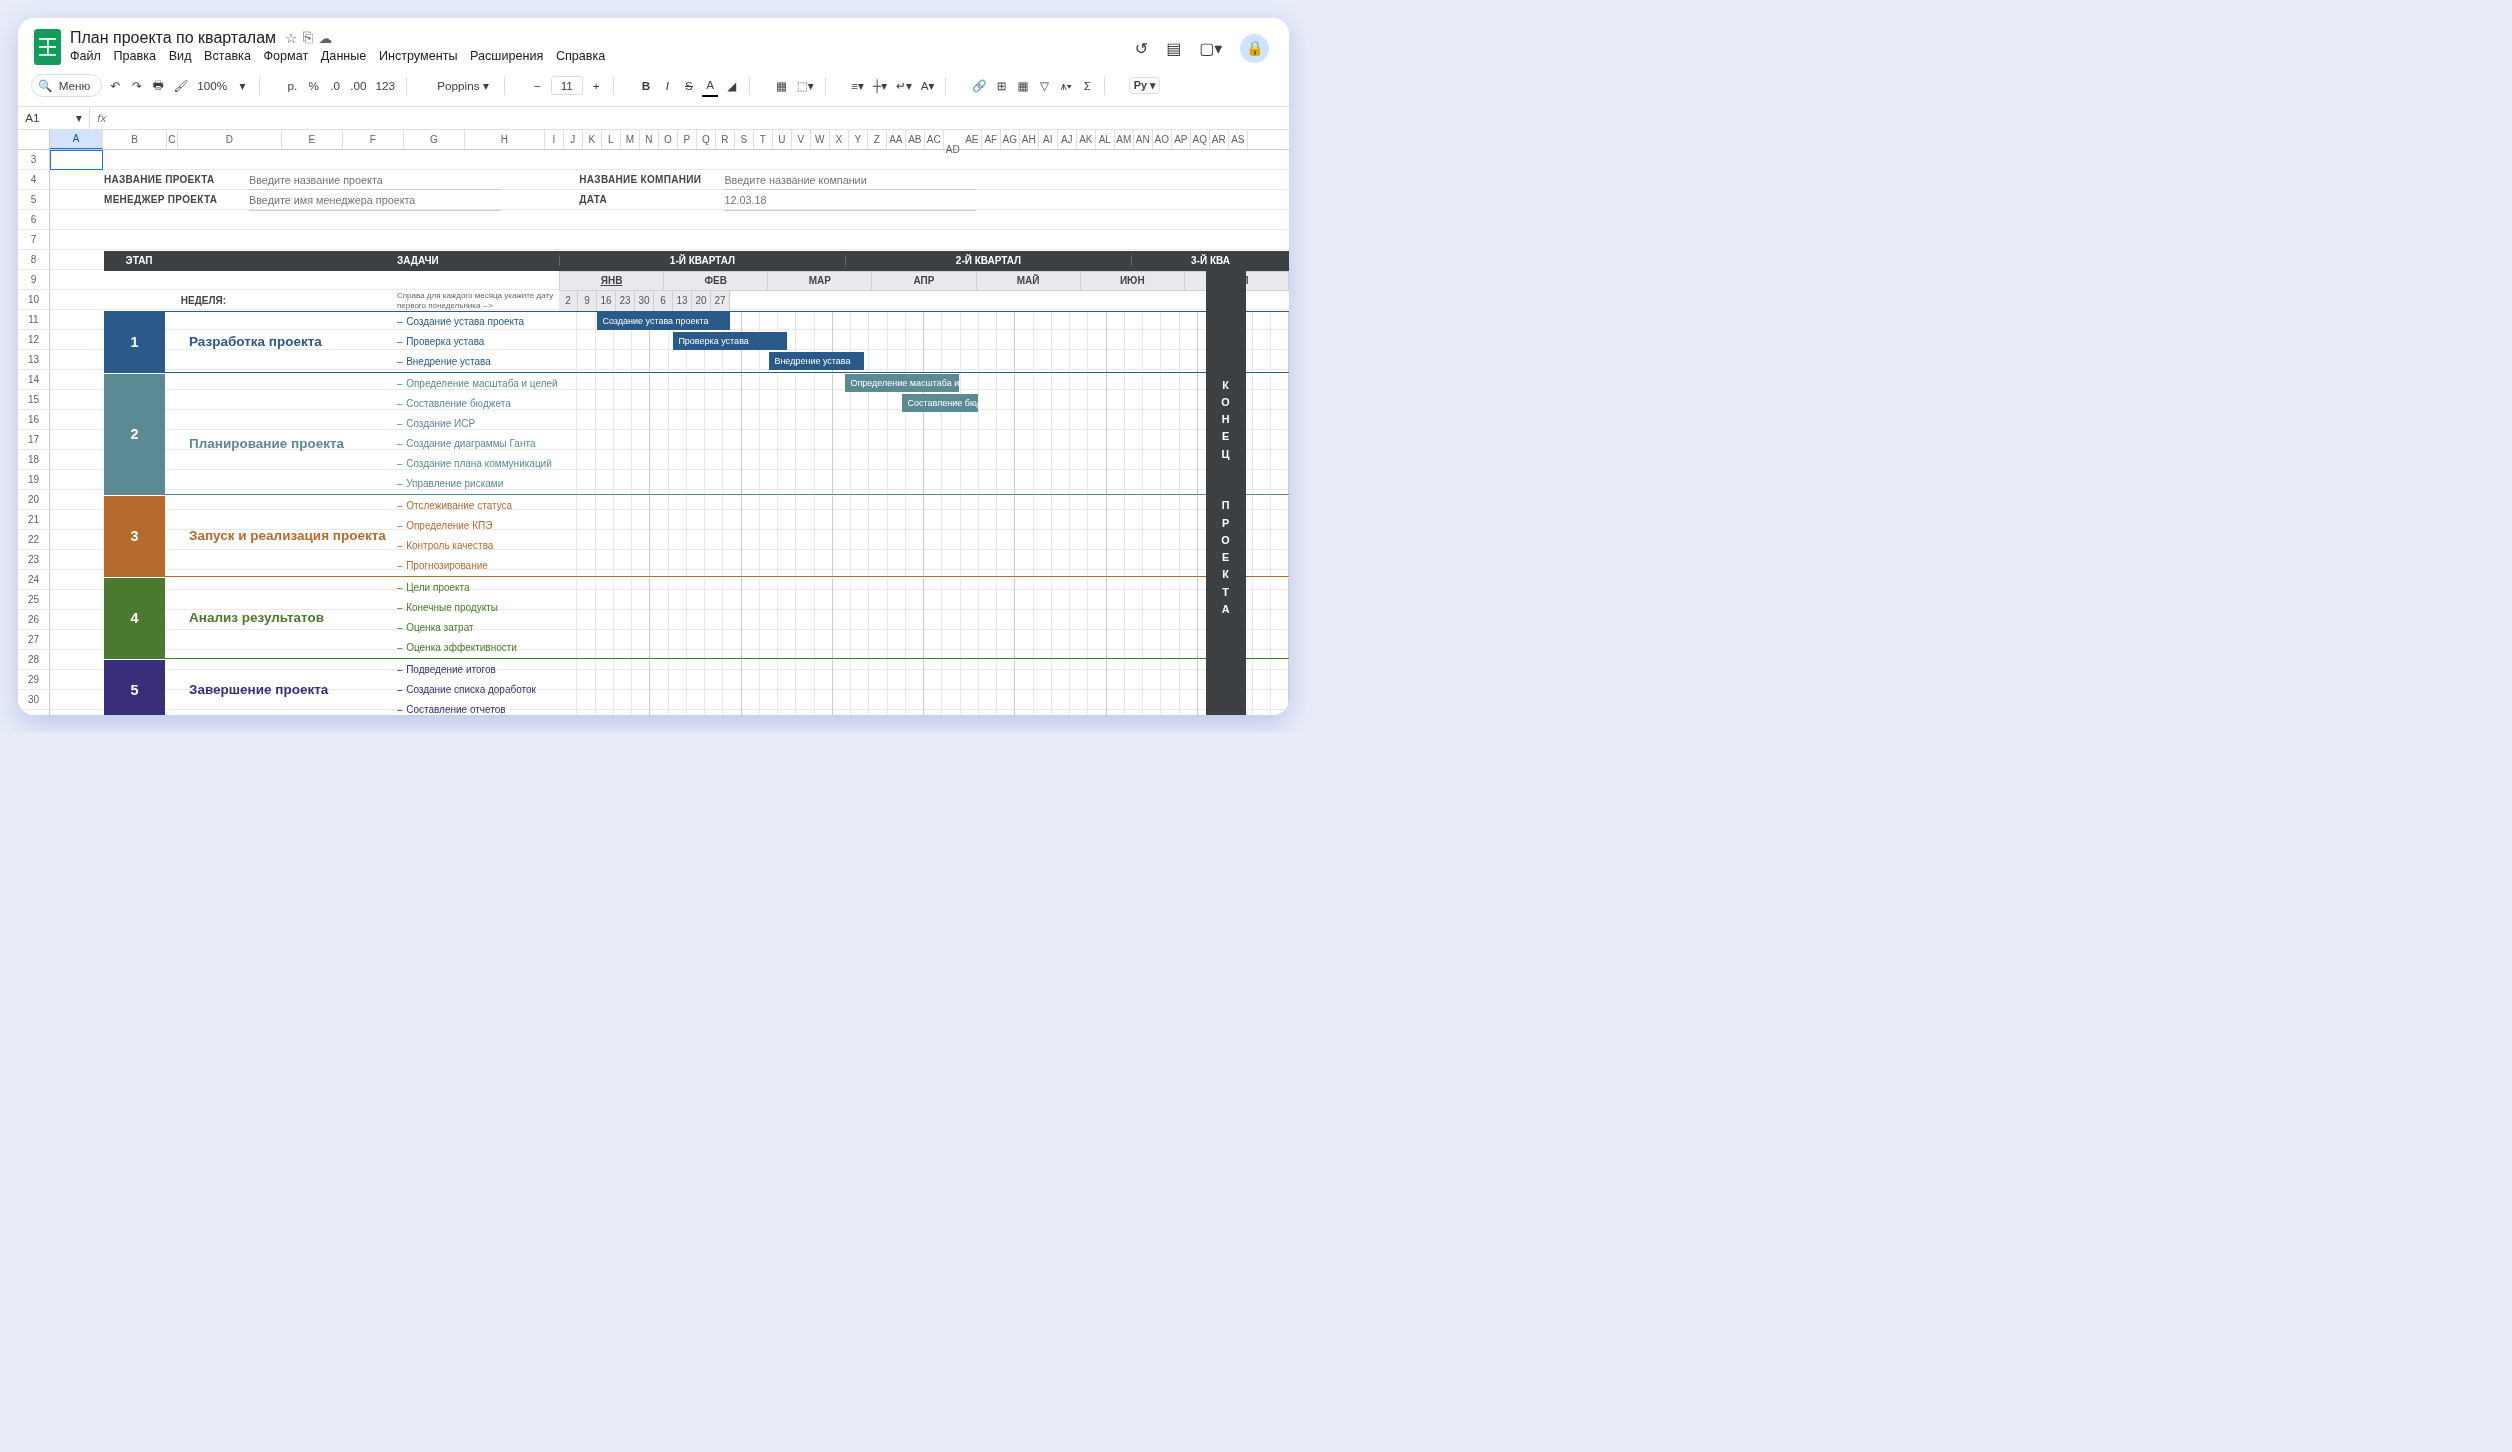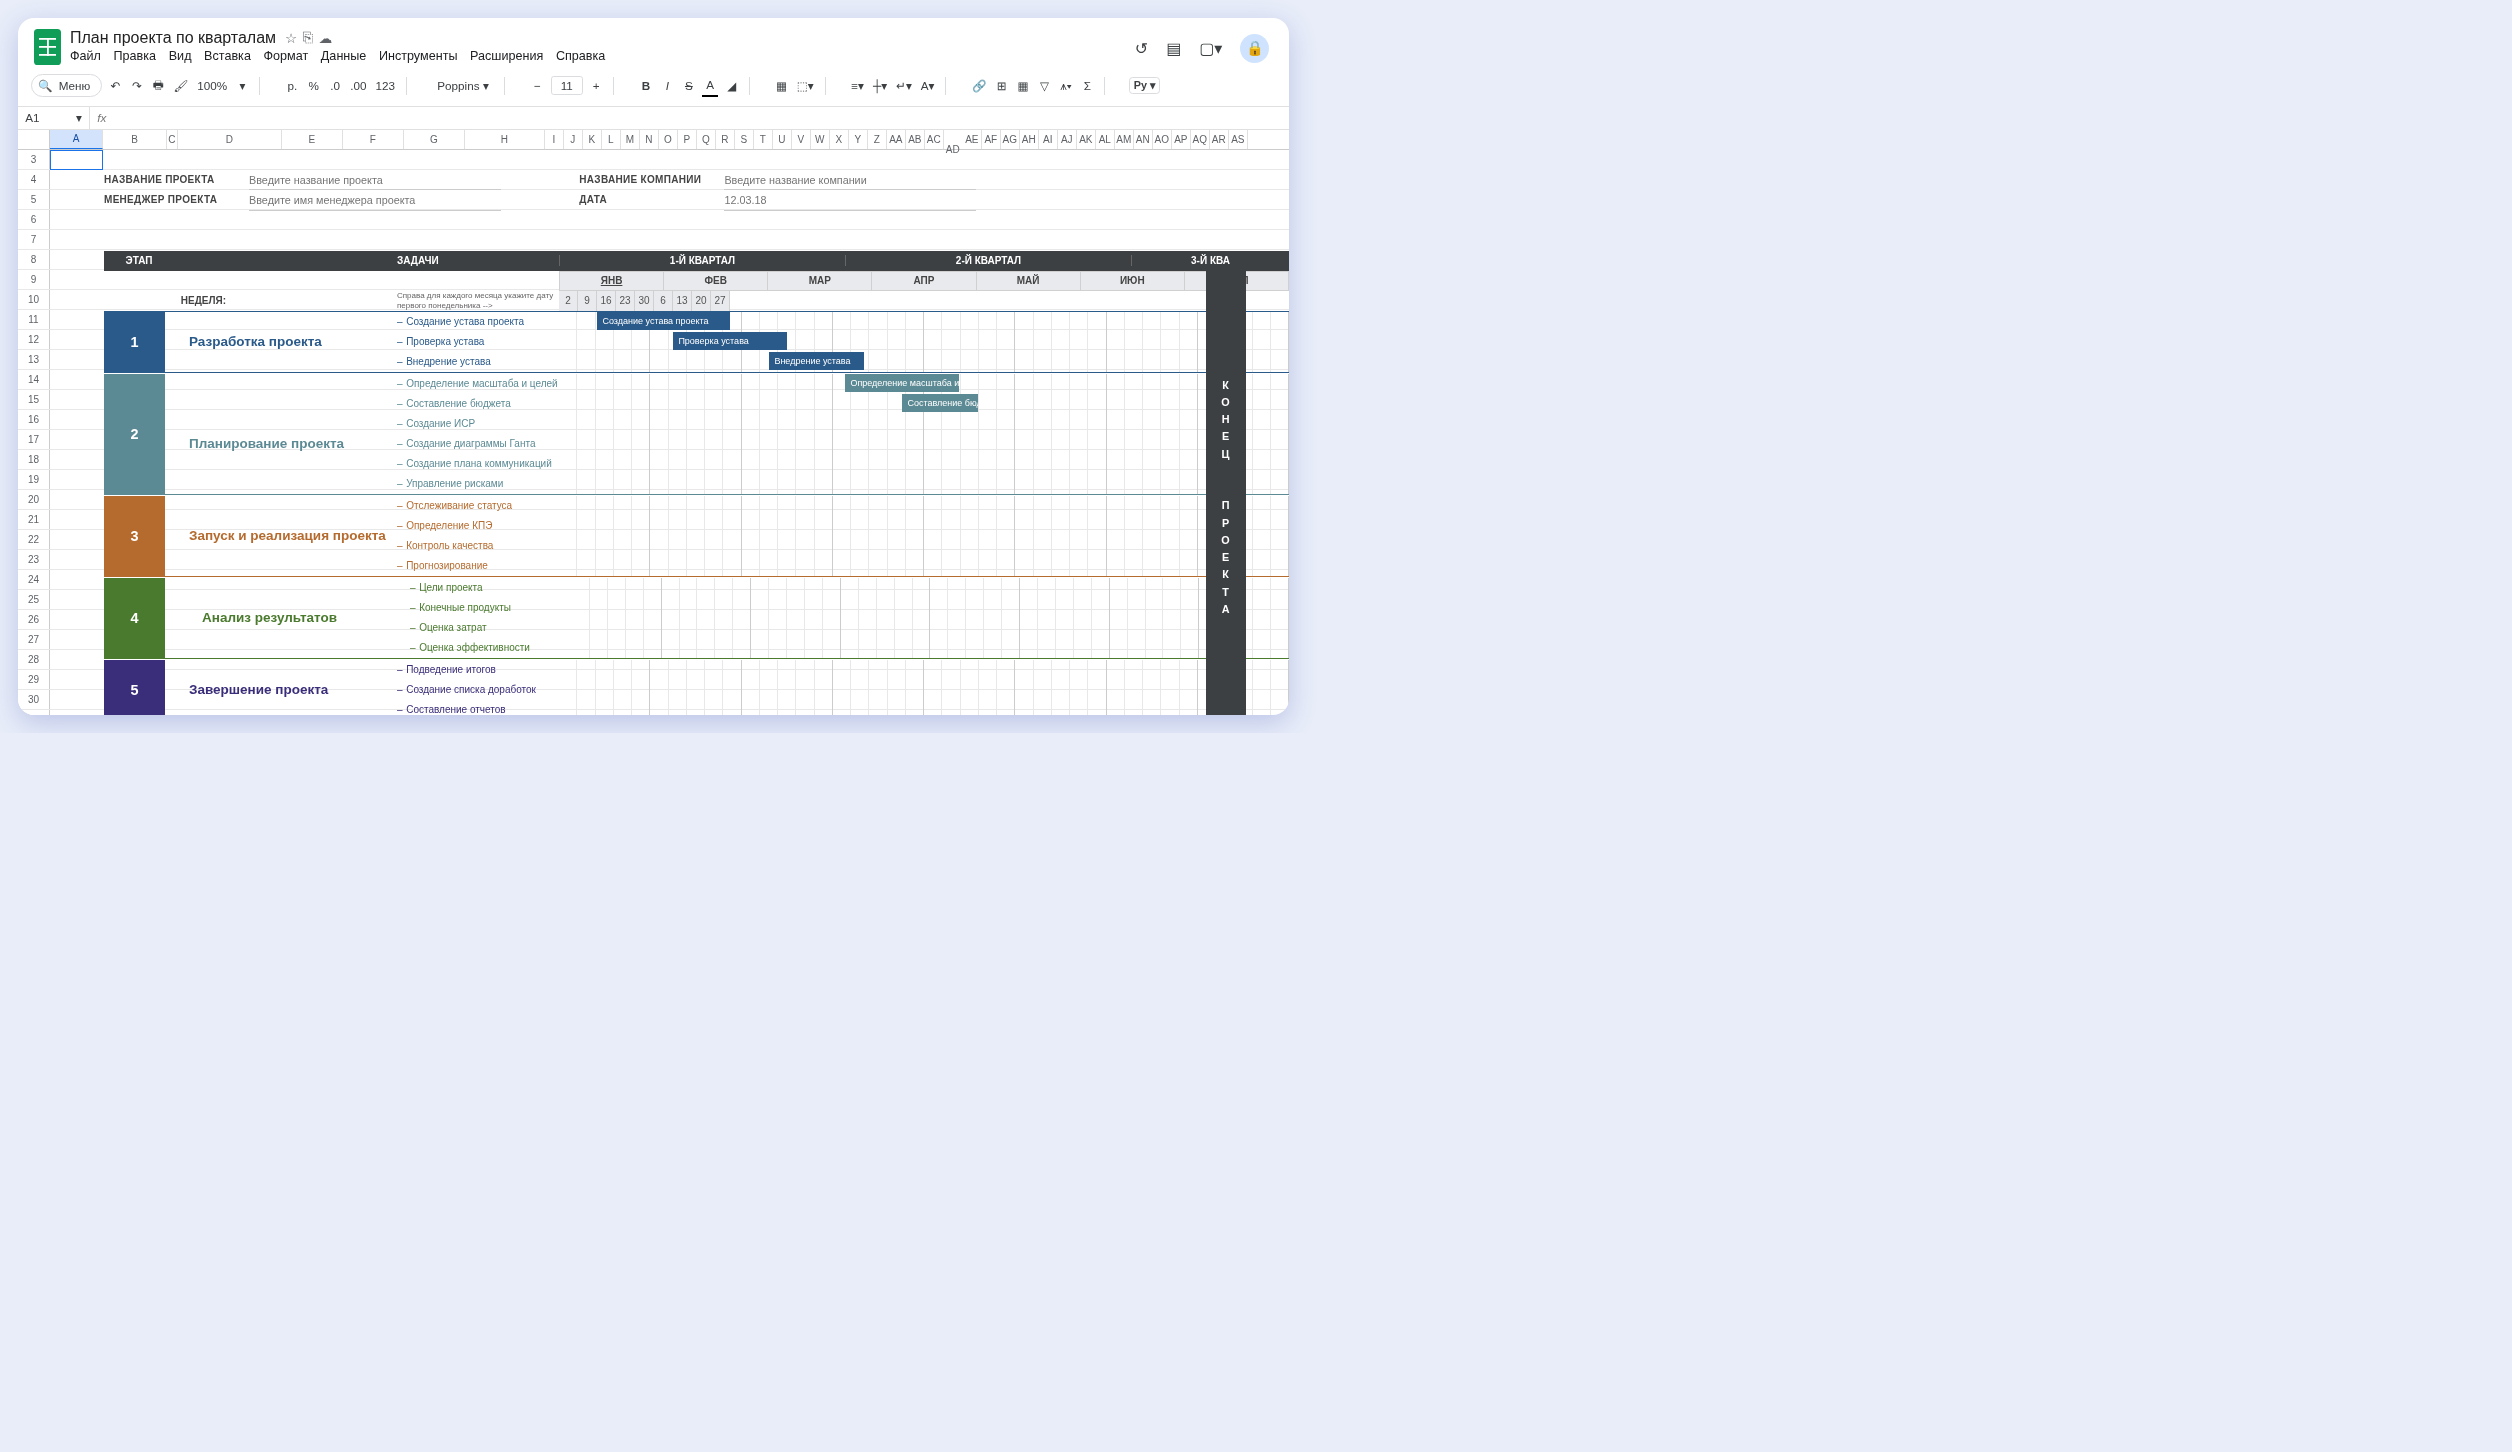--- a/index.html
+++ b/index.html
@@ -110,21 +110,21 @@
 .gcol.mn { border-right:0.9px solid #ccc; }
 .gbar { position:absolute; height:18px; top:0.9px; color:#fff; font-size:9px; display:flex; align-items:center; padding:0 5.4px; white-space:nowrap; overflow:hidden; }
 
 .end-col { position:absolute; right:43px; top:0; width:40px; background:#3c4043; bottom:0; }
 .end-text { position:absolute; right:43px; top:106px; width:40px; color:#fff; font-weight:700; font-size:10.8px; text-align:center; line-height:1.6; letter-spacing:0.9px; }
 
 
 .ph1 { --c:#2a5a8a; } .ph1 .phase-num{background:#2a5a8a;} .ph1 .phase-name{color:#2a5a8a;} .ph1 .task{color:#2a5a8a;}
 .ph2 { --c:#5c8a94; } .ph2 .phase-num{background:#5c8a94;} .ph2 .phase-name{color:#5c8a94;margin-top:20px;} .ph2 .task{color:#5c8a94;}
 .ph3 { --c:#b56b2e; } .ph3 .phase-num{background:#b56b2e;} .ph3 .phase-name{color:#b56b2e;} .ph3 .task{color:#b56b2e;}
-.ph4 { --c:#4a7a2e; } .ph4 .phase-num{background:#4a7a2e;} .ph4 .phase-name{color:#4a7a2e;margin-left:13px;} .ph4 .task{color:#4a7a2e;}
+.ph4 { --c:#4a7a2e; } .ph4 .phase-num{background:#4a7a2e;} .ph4 .phase-name{color:#4a7a2e;} .ph4 .task{color:#4a7a2e;}
 .ph5 { --c:#3a2e7a; } .ph5 .phase-num{background:#3a2e7a;} .ph5 .phase-name{color:#3a2e7a;} .ph5 .task{color:#3a2e7a;}
 .ph1 { border-top-color:#2a5a8a; border-bottom:1.8px solid #2a5a8a; }
 .ph2 { border-bottom:1.8px solid #5c8a94; }
 .ph3 { border-bottom:1.8px solid #b56b2e; }
 .ph4 { border-bottom:1.8px solid #4a7a2e; }
 .ph5 { border-bottom:1.8px solid #3a2e7a; }
 </style>
 </head>
 <body>
 

